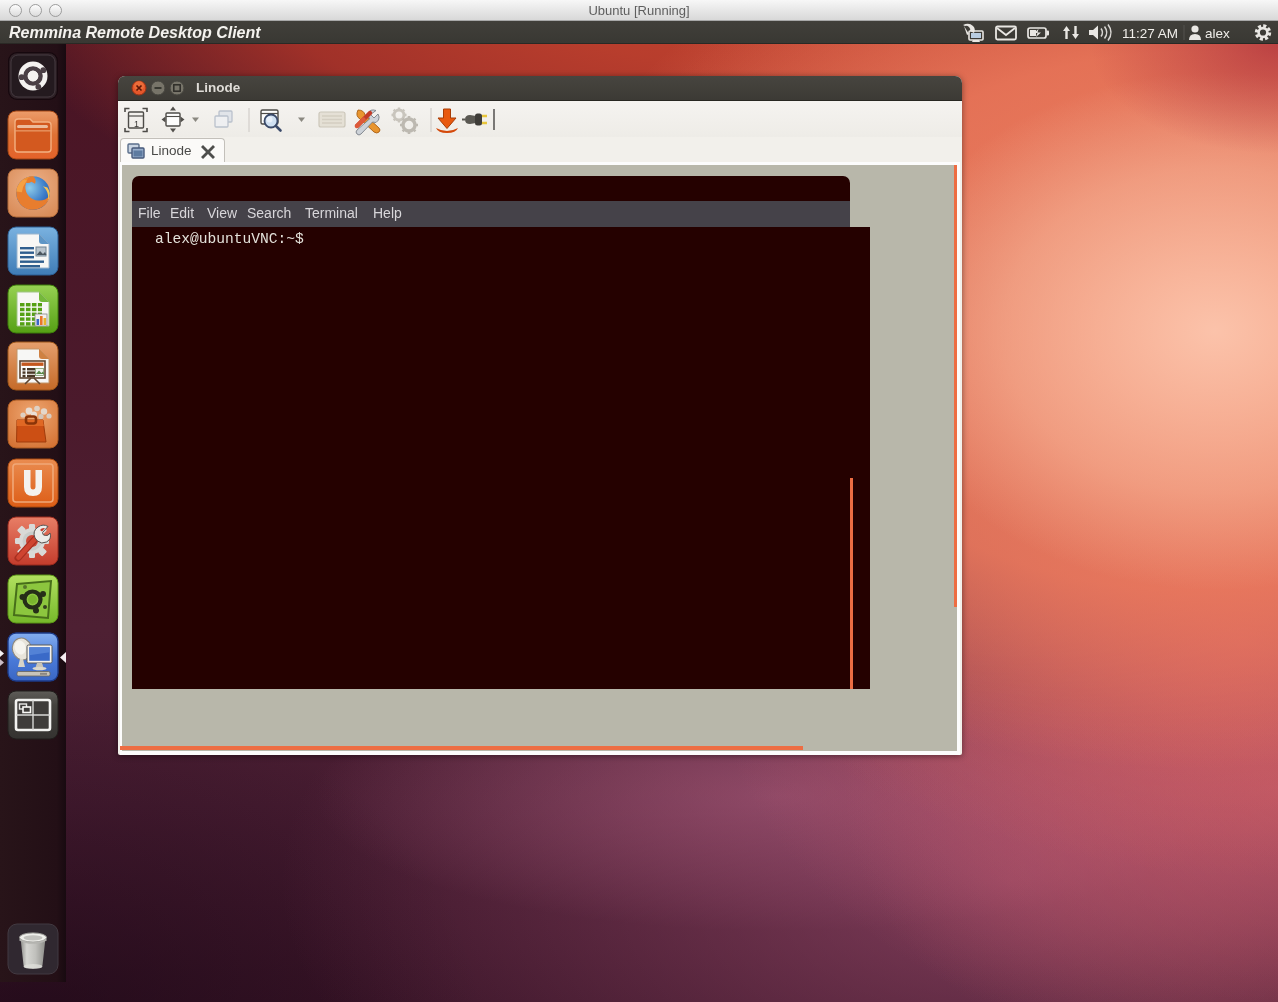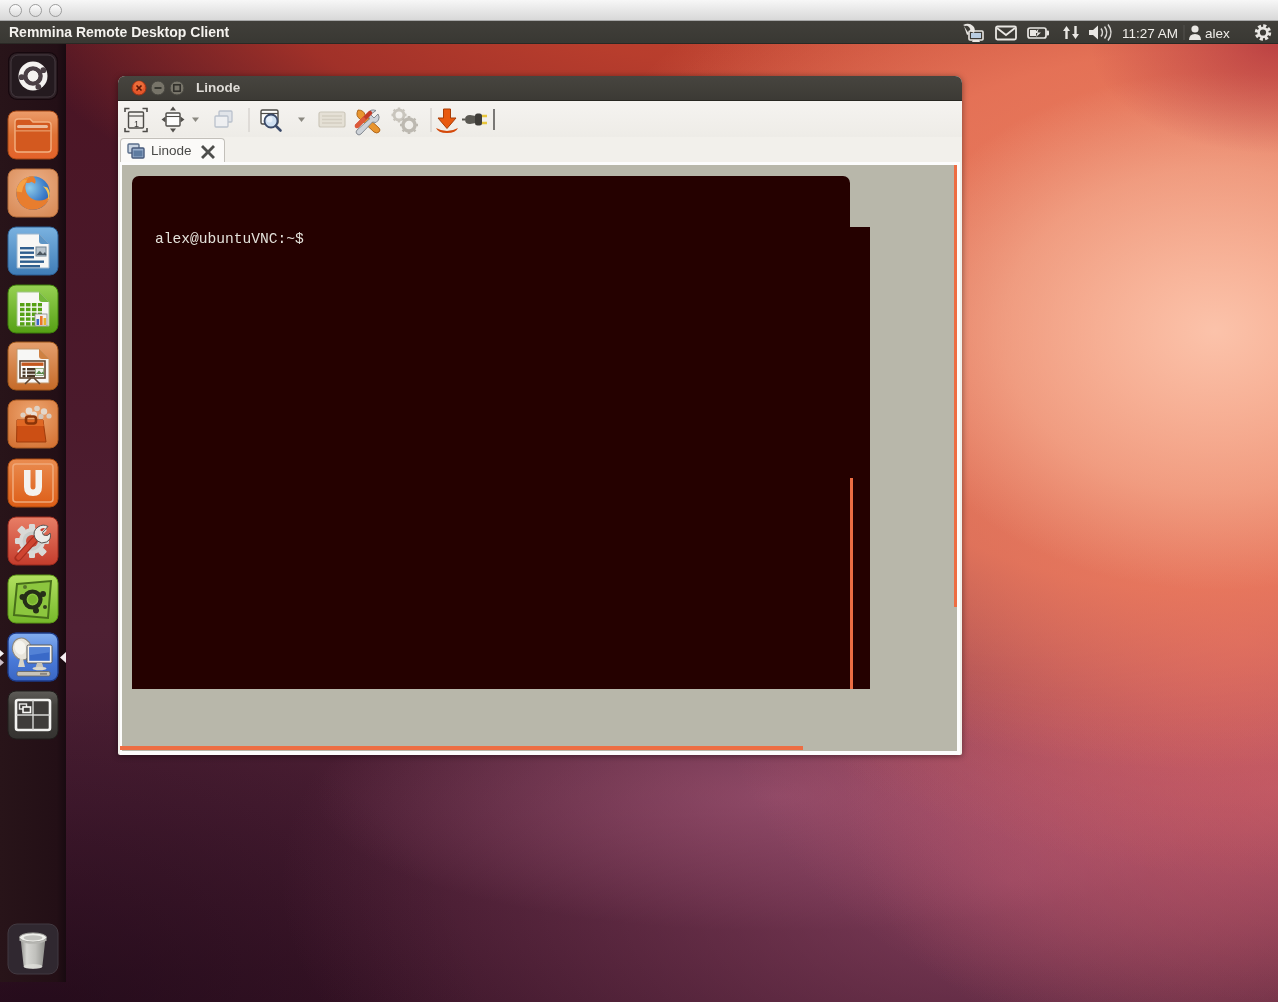--- a/index.html
+++ b/index.html
@@ -27,21 +27,21 @@
   #macbar { left:0; top:0; width:1278px; height:21px;
     background:linear-gradient(#f7f7f7, #d8d8d8); border-bottom:1px solid #a8a8a8; }
   .tl { position:absolute; top:4px; width:13px; height:13px; border-radius:50%;
     border:1px solid #9c9c9c; background:linear-gradient(#fdfdfd,#dcdcdc); }
   #mactitle { position:absolute; top:3px; left:0; width:100%; text-align:center;
     font-size:13px; color:#5e5e5e; }
 
   
   #panel { left:0; top:21px; width:1278px; height:23px;
     background:linear-gradient(#413f3a,#393833); border-bottom:1px solid #2a2925; }
-  #panel .apptitle { position:absolute; left:9px; top:3px; font-size:14px; font-weight:bold; color:#f4f2ee; }
+  #panel .apptitle { position:absolute; left:9px; top:3px; font-size:16px; font-weight:bold; color:#f4f2ee;font-style:italic; }
 
   
   #launcher { left:0; top:44px; width:66px; height:938px;
     background:linear-gradient(90deg,#281419 0%, #230f16 86%, #180a10 100%); }
   .licon { position:absolute; left:7px; width:52px; height:50px; border-radius:9px; }
 
   
   #vmbar { left:0; top:982px; width:1278px; height:16px;
     background:linear-gradient(#f2f2f2,#d9d9d9); border-top:1px solid #b9b9b9;margin-top:40px; }
 
@@ -177,33 +177,42 @@
       <div class="lbl">Linode</div>
       <svg style="position:absolute; left:79px; top:5px;" width="16" height="16" viewBox="0 0 16 16">
         <path d="M3 1 L8 6 L13 1 L15 3 L10 8 L15 13 L13 15 L8 10 L3 15 L1 13 L6 8 L1 3z" fill="#4e4e4c"></path>
       </svg>
     </div>
   </div>
   <div id="rview"></div>
 </div>
 
 <div class="abs" id="term">
+  <div id="termmenu">
+    <span style="left:6px;">File</span>
+    <span style="left:38px;">Edit</span>
+    <span style="left:75px;">View</span>
+    <span style="left:115px;">Search</span>
+    <span style="left:173px;">Terminal</span>
+    <span style="left:241px;">Help</span>
+  </div>
   <div id="termbody">
       <span style="position:absolute; left:3px; top:4px;">alex@ubuntuVNC:~$</span>
     </div>
 </div>
 
 <div class="oline" style="left:954px; top:165px; width:3px; height:442px;"></div>
 <div class="oline" style="left:850px; top:478px; width:3px; height:211px;"></div>
 <div class="oline" style="left:120px; top:746px; width:683px; height:4px;"></div>
 
 <div class="abs" id="macbar">
   <div class="tl" style="left:9px;"></div>
   <div class="tl" style="left:29px;"></div>
   <div class="tl" style="left:49px;"></div>
+  <div id="mactitle">Ubuntu [Running]</div>
 </div>
 
 <div class="abs" id="panel">
   <div class="apptitle">Remmina Remote Desktop Client</div>
   <svg style="position:absolute; left:955px; top:0;" width="323" height="23" viewBox="0 0 323 23">
     <g fill="#e9e7e3" stroke="none">
 
       <path d="M8 4 q6 -3 10 1 q3 3 1 7 l-4 -2 q1 -2 -1 -4 q-2 -2 -4 -1z"></path>
       <path d="M9 5 l5 8 l-2 1 z"></path>
       <rect x="14" y="10" width="14" height="9" rx="1" fill="none" stroke="#e9e7e3" stroke-width="1.6"></rect>

